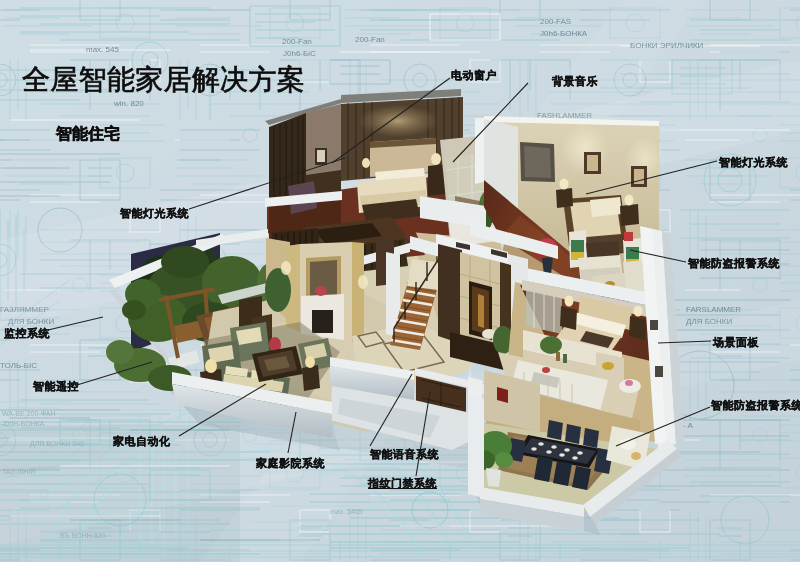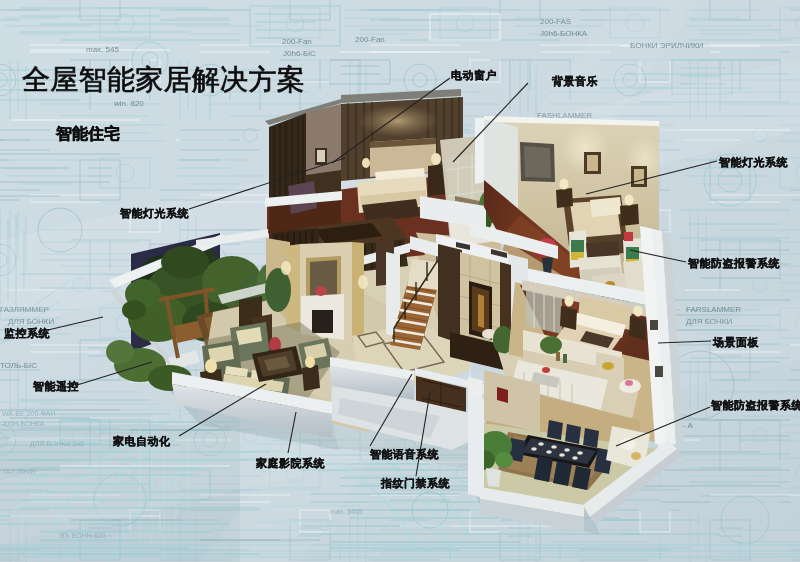--- a/index.html
+++ b/index.html
@@ -717,14 +717,14 @@
 <div class="lbl" style="left:4px;top:326px;">监控系统</div>
 
 <div class="lbl" style="left:33px;top:379px;">智能遥控</div>
 
 <div class="lbl" style="left:113px;top:434px;">家电自动化</div>
 
 <div class="lbl" style="left:244px;top:456px;padding-left:12px;">家庭影院系统</div>
 
 <div class="lbl" style="left:335px;top:447px;margin-left:35px;">智能语音系统</div>
 
-<div class="lbl" style="left:381px;top:476px;">指纹门禁系统</div>
+<div class="lbl" style="left:368px;top:476px;text-decoration:underline;">指纹门禁系统</div>
 </div>
 
 </body></html>

